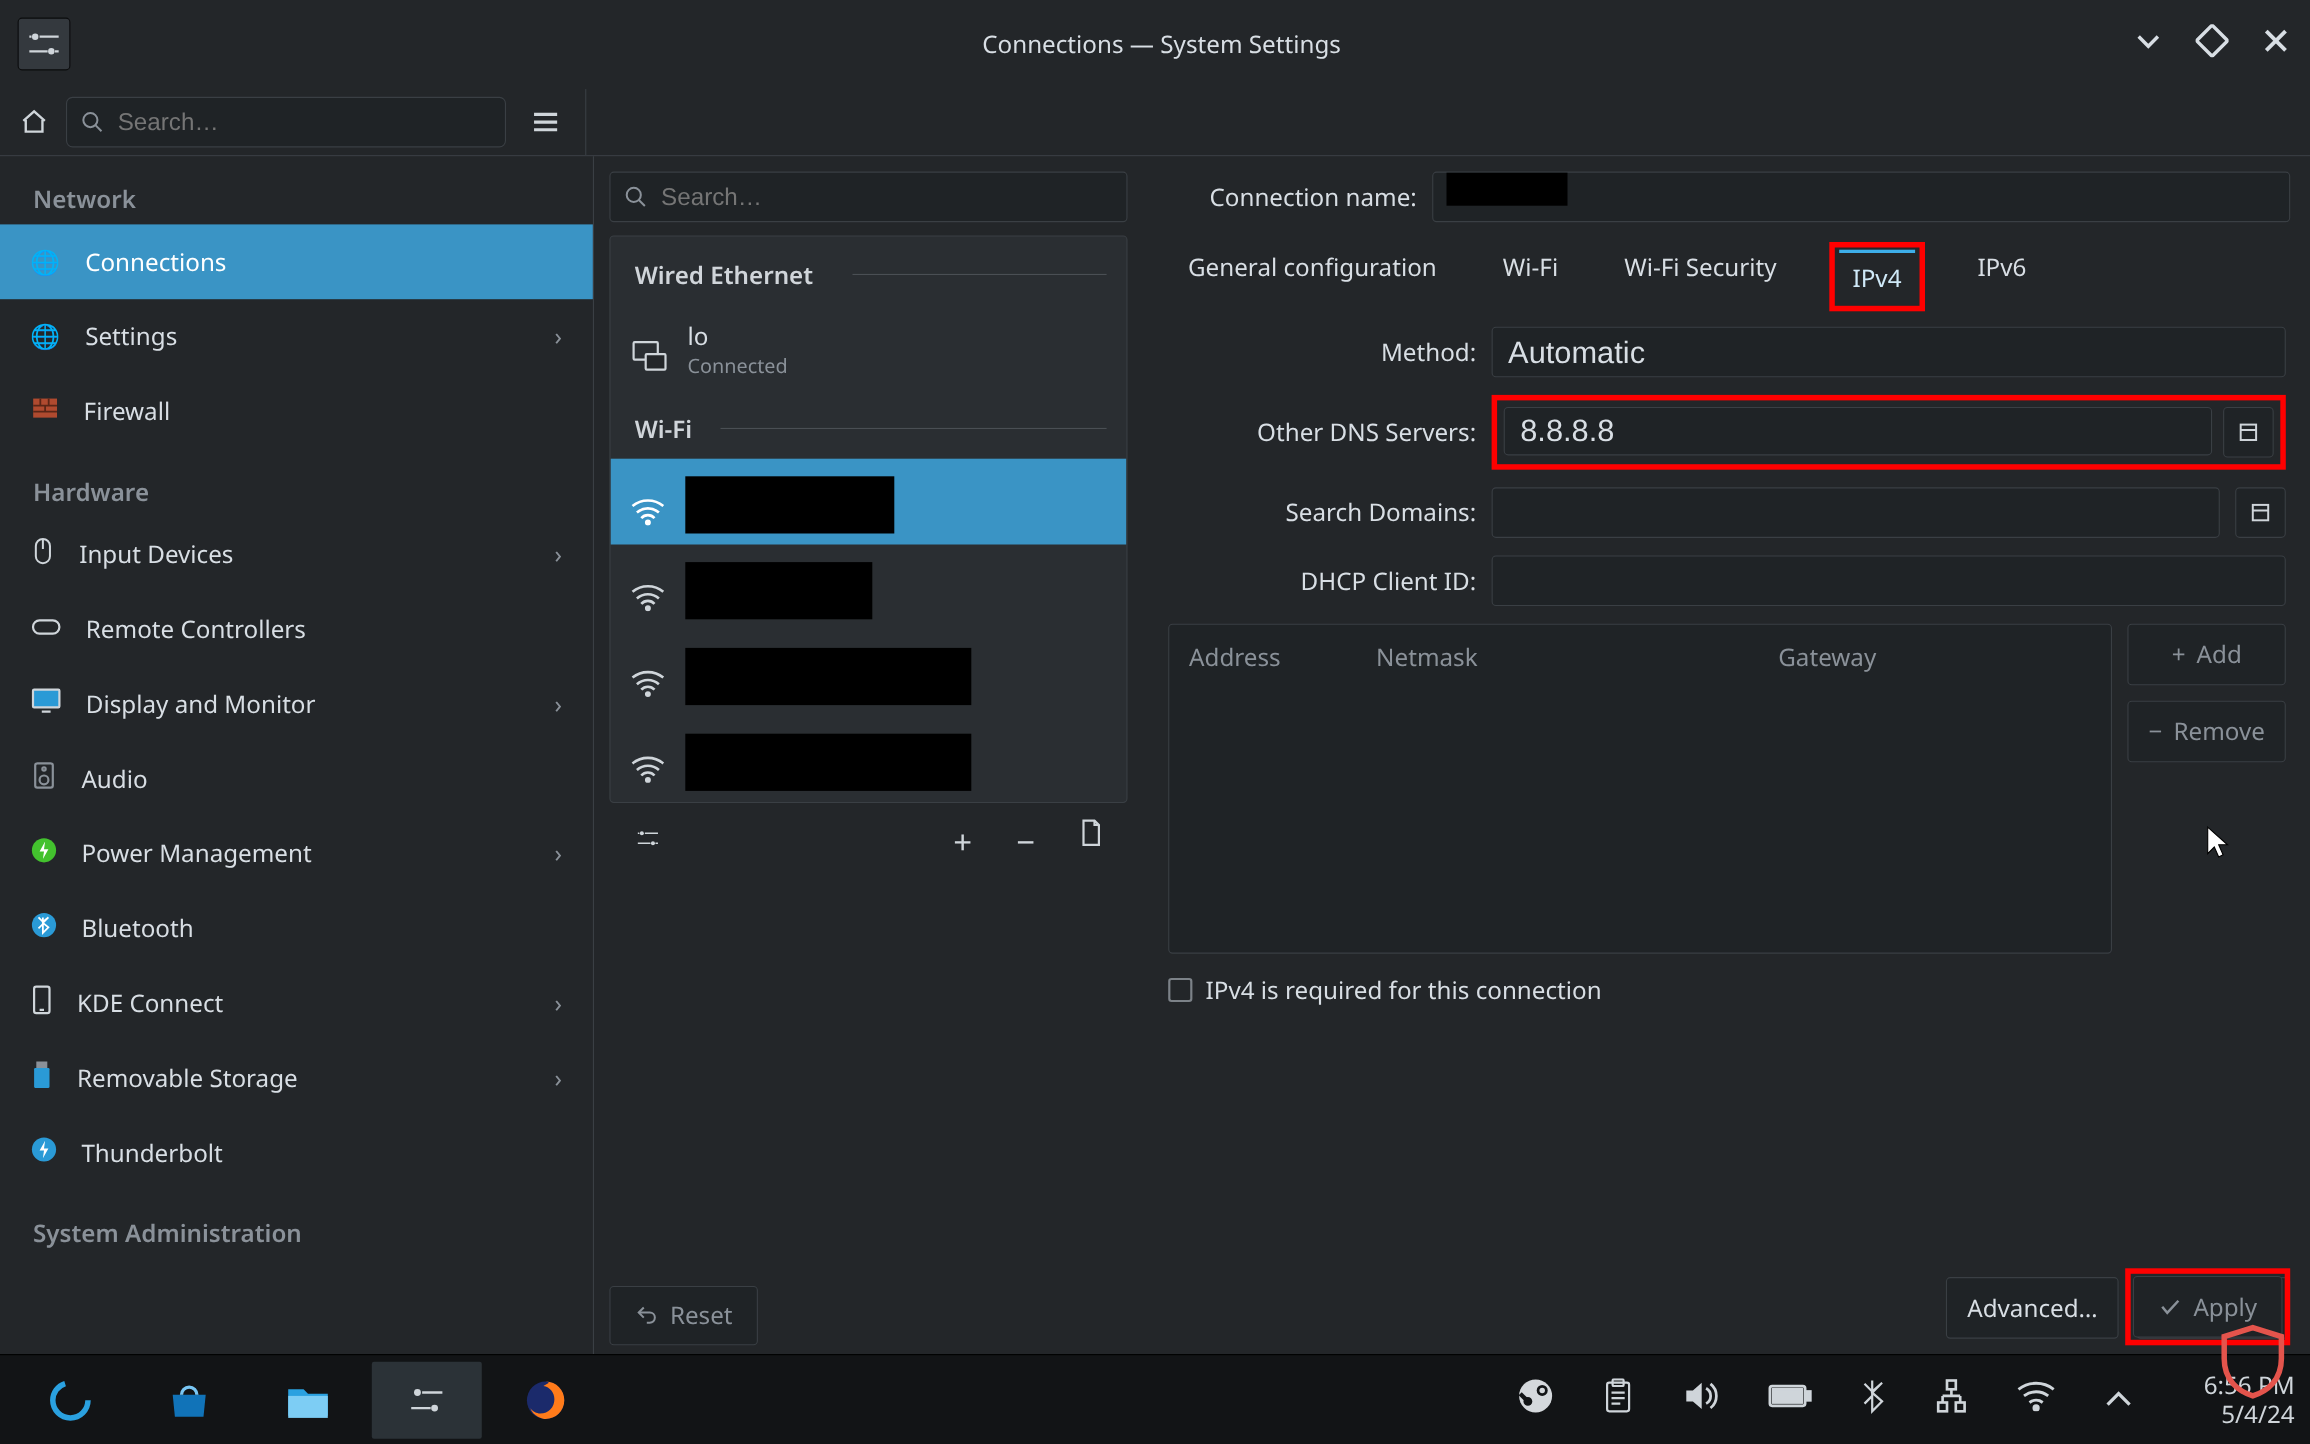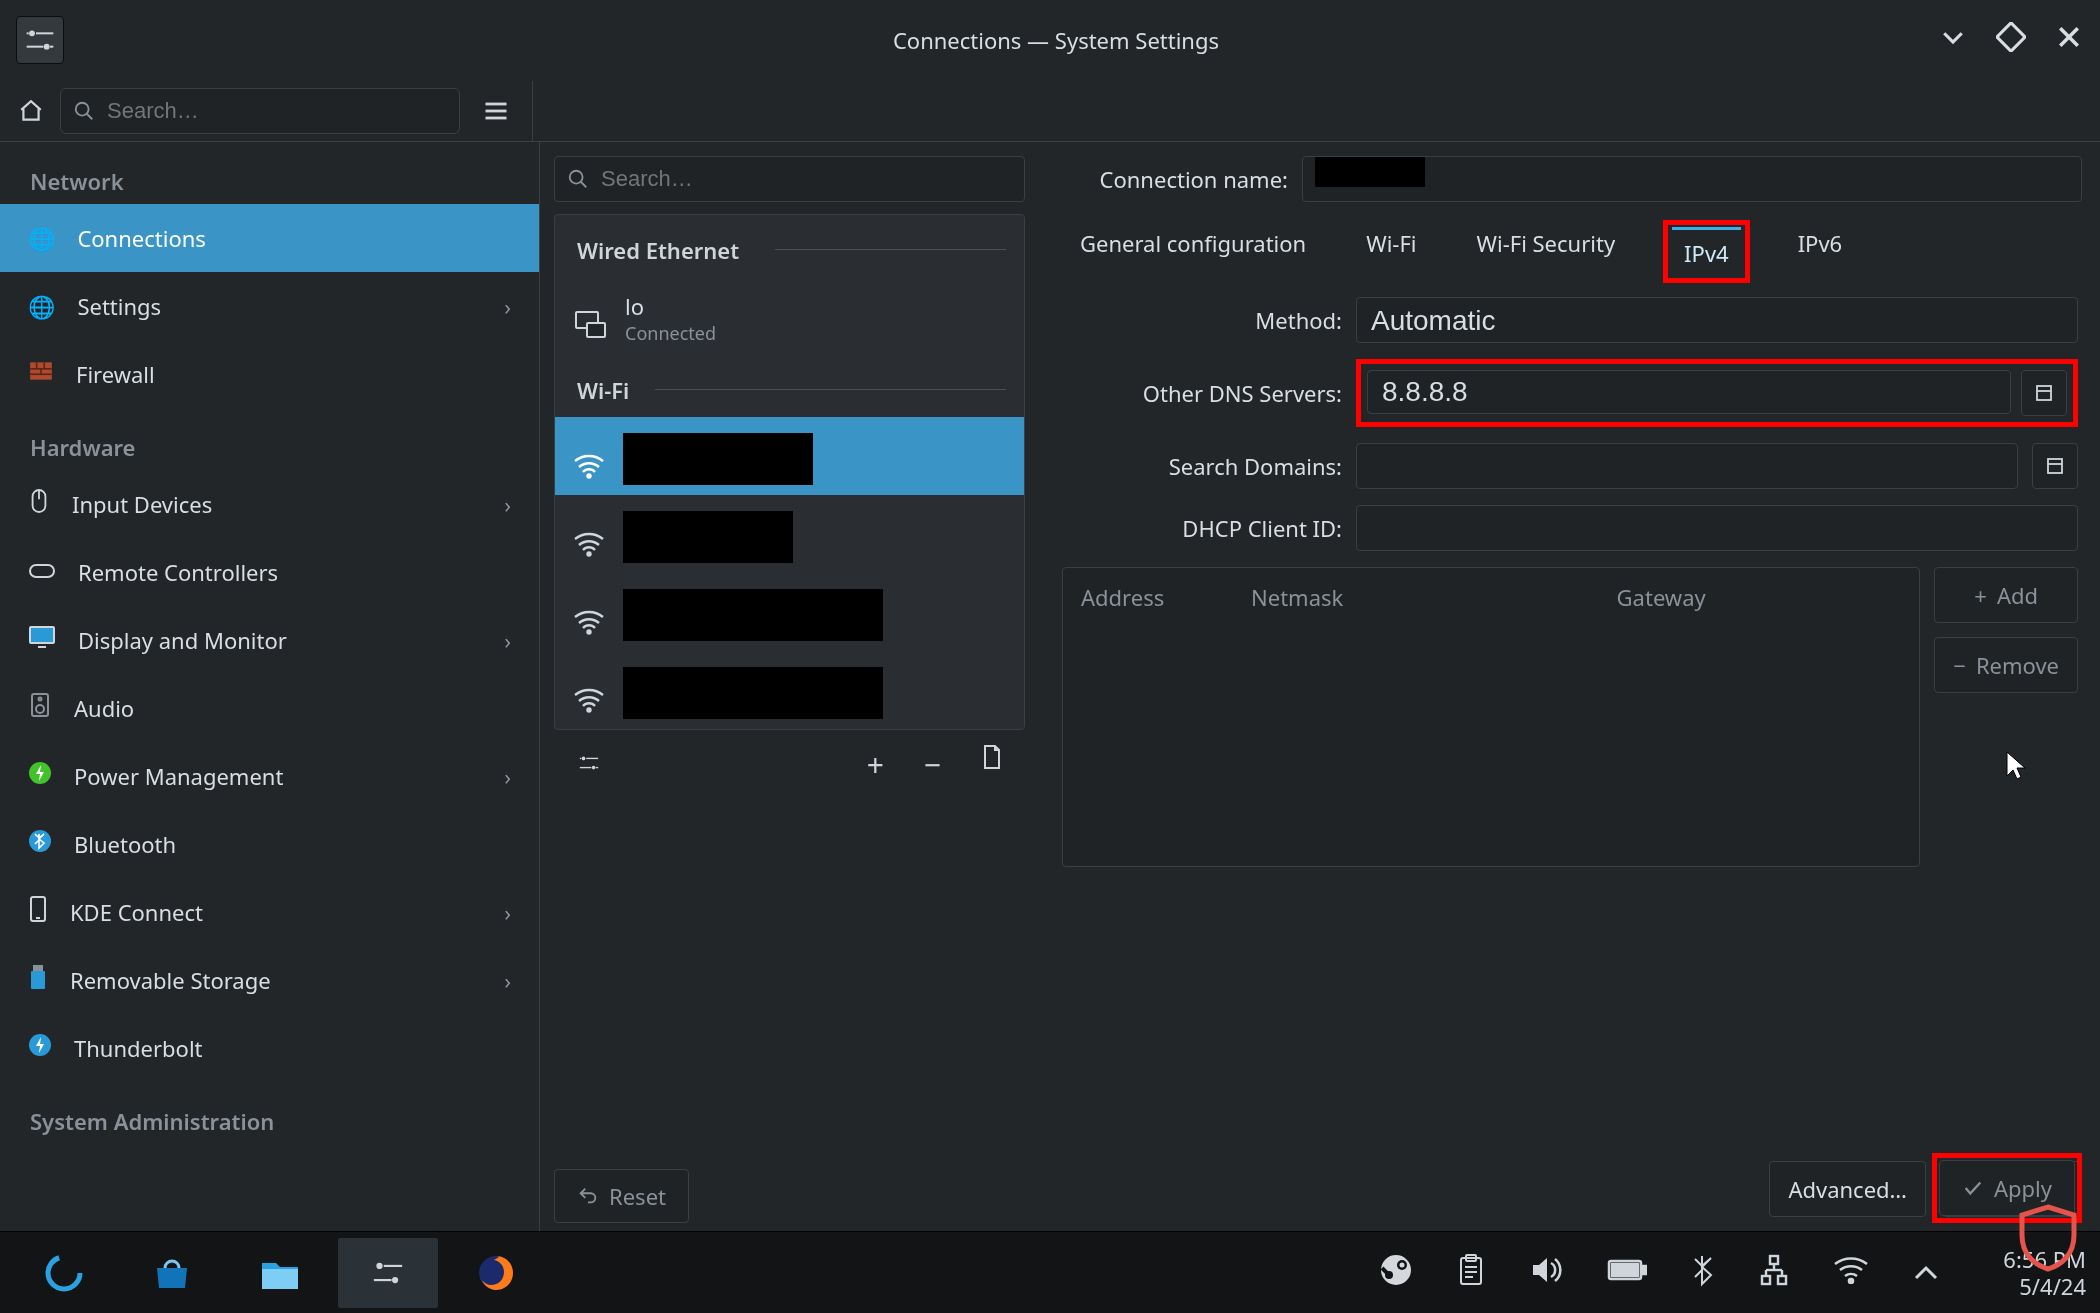--- a/index.html
+++ b/index.html
@@ -653,20 +653,24 @@
               <span>+</span>
               <span>Add</span>
             </div>
           <div class="btn">
               <span>−</span>
               <span>Remove</span>
             </div>
         </div>
       </div>
 
+      <div class="check-row">
+        <div class="box"></div>
+        <span>IPv4 is required for this connection</span>
+      </div>
     </div>
 
     <div class="bottom-btns">
       <div class="btn light">Advanced…</div>
       <div class="btn light">Routes…</div>
     </div>
   </div>
 </div>
 
 <div class="reset-row">

